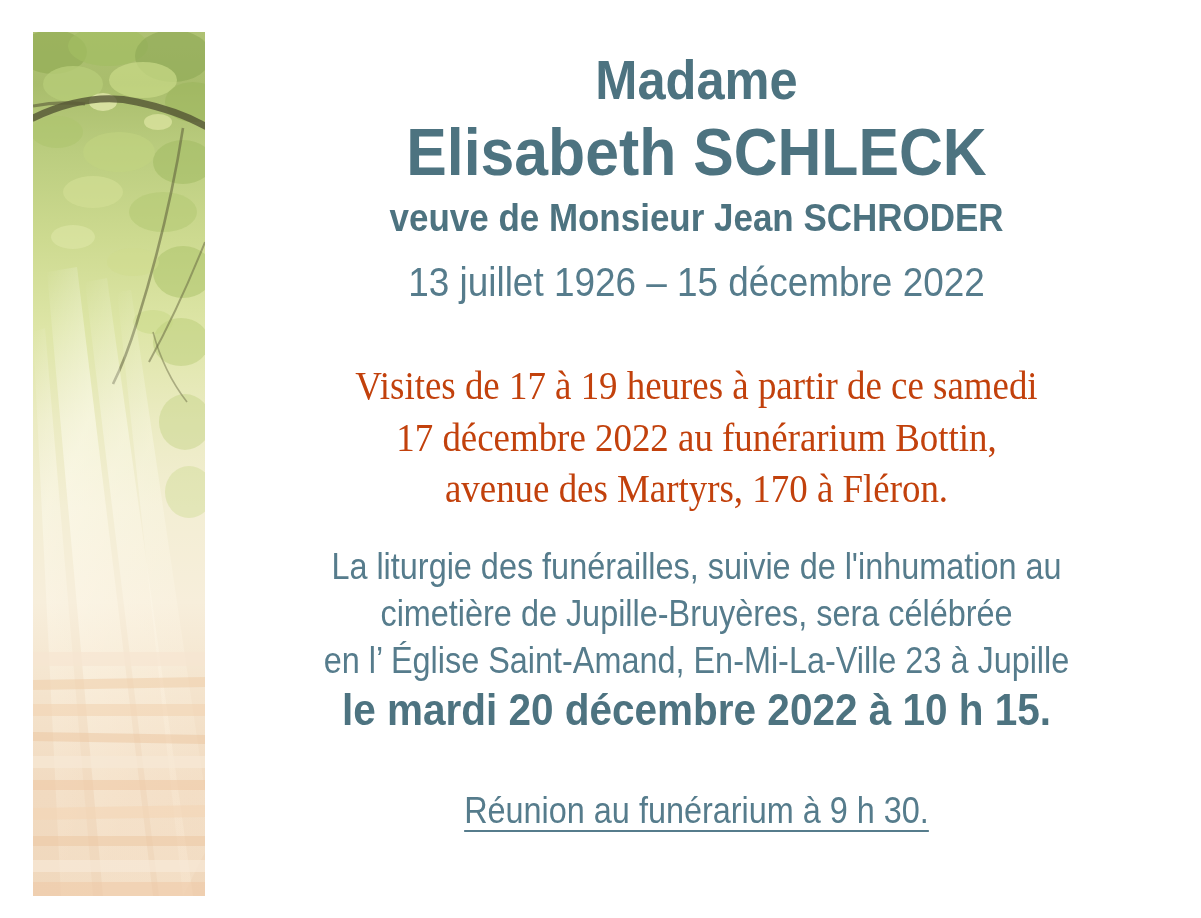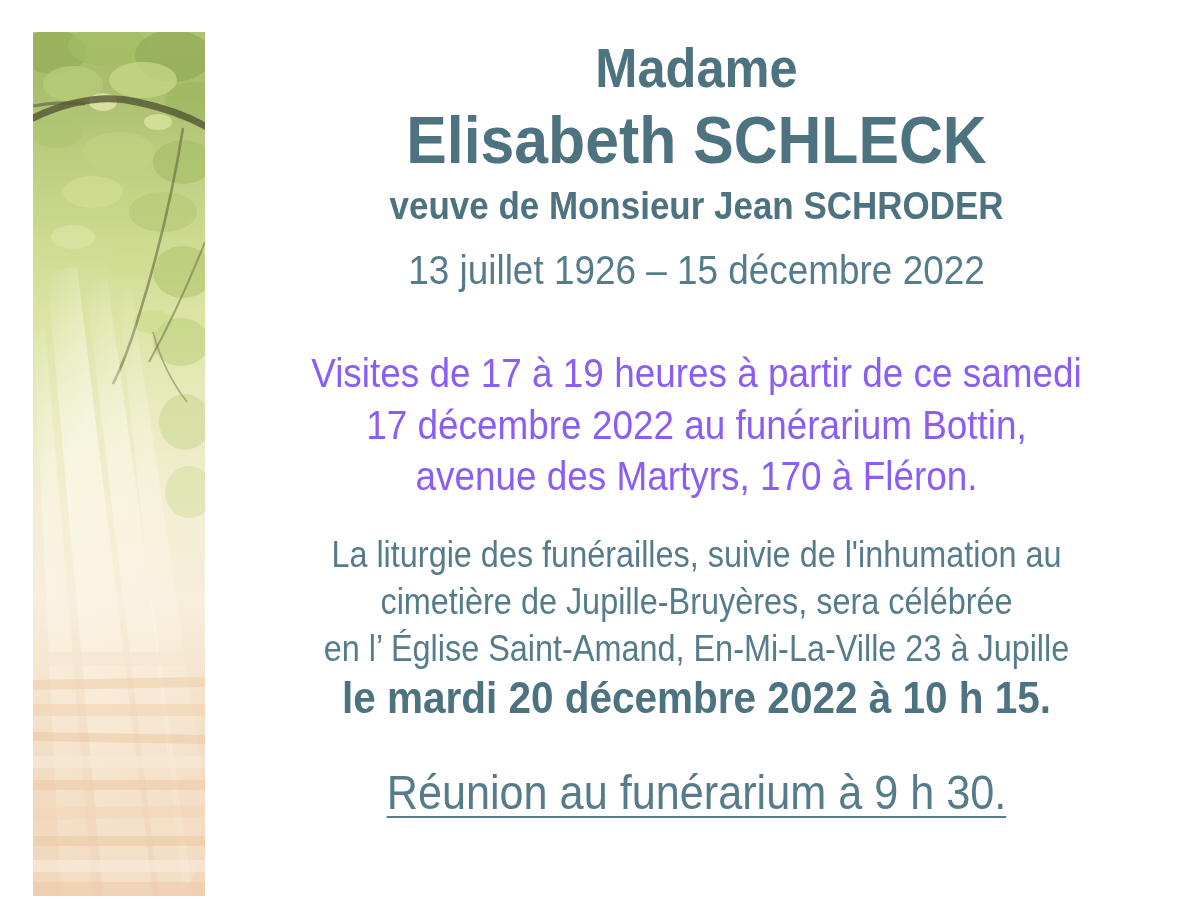--- a/index.html
+++ b/index.html
@@ -20,21 +20,21 @@
     left: 33px;
     top: 32px;
     width: 172px;
     height: 864px;
   }
   .photo-strip svg { display: block; width: 100%; height: 100%; }
 
   .text-col {
     position: absolute;
     left: 192px;
-    top: 0;
+    top: 12px;
     width: 1009px;
     text-align: center;
     color: #56798a;
   }
   .line { display: block; transform: scaleX(0.9); transform-origin: 50% 50%; }
   .hline { display: block; transform: scaleX(0.92); transform-origin: 50% 50%; }
 
   .title-prefix {
     margin-top: 38px;
     font-size: 55px;
@@ -59,38 +59,39 @@
   .dates {
     margin-top: 16px;
     font-size: 41px;
     line-height: 1.25;
     color: #567c8c;
   }
   .visits {
     margin-top: 52px;
     font-size: 41px;
     line-height: 1.25;
-    color: #8b5cf6;
+    color: #c2410c;
+    font-family: Liberation Serif, serif;
   }
   .ceremony {
     margin-top: 30px;
     font-size: 36px;
     line-height: 1.3;
     color: #567c8c;
   }
   .ceremony-date {
     margin-top: 0;
     font-size: 45px;
     line-height: 1.15;
     font-weight: bold;
     color: #4d7380;
   }
   .meeting {
-    margin-top: 39px;
-    font-size: 48px;
+    margin-top: 52px;
+    font-size: 36px;
     line-height: 1.25;
     color: #567c8c;
   }
   .meeting .line {
     text-decoration: underline;
     text-underline-offset: 7px;
     text-decoration-thickness: 2px;
   }
 </style>
 </head>

